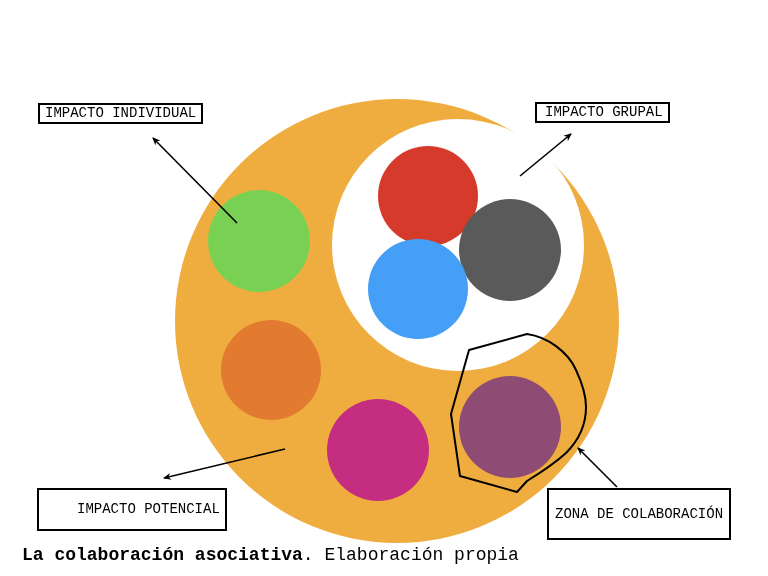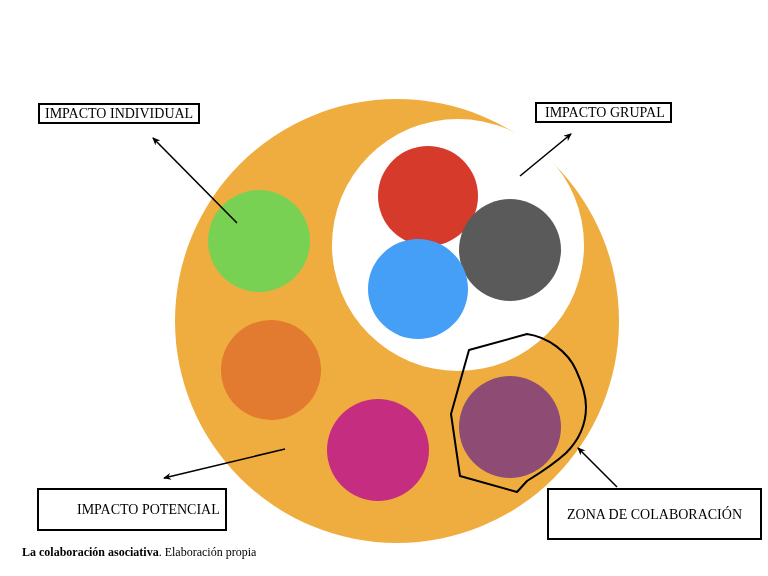--- a/index.html
+++ b/index.html
@@ -2,21 +2,21 @@
 <html><head>
 <meta charset="utf-8">
 <style>
   html, body { margin: 0; padding: 0; background: #ffffff; }
   .page {
     position: relative;
     width: 768px;
     height: 576px;
     background: #ffffff;
     overflow: hidden;
-    font-family: Liberation Serif, serif;
+    font-family: Liberation Mono, monospace;
   }
   .circle { position: absolute; border-radius: 50%; }
 
   
   .outer-circle  { left: 175px; top:  99px; width: 444px; height: 444px; }
   .white-core    { left: 332px; top: 119px; width: 252px; height: 252px; background: #ffffff; }
 
   
   .c-green   { left: 208px; top: 190px; width: 102px; height: 102px; }
   .c-red     { left: 378px; top: 146px; width: 100px; height: 100px; }
@@ -44,28 +44,28 @@
     line-height: 17px;
     padding: 1px 5px;
     white-space: nowrap;
     display: flex;
     flex-direction: column;
     justify-content: center;
   }
   .lb-individual { left: 38px;  top: 103px; height: 21px; }
   .lb-grupal     { left: 535px; top: 102px; height: 21px; padding-left: 8px; }
   .lb-potencial  { left: 37px;  top: 488px; height: 43px; padding-left: 38px; }
-  .lb-zona       { left: 547px; top: 488px; height: 52px; line-height: 23px; padding: 1px 18px; }
+  .lb-zona       { left: 547px; top: 488px; height: 52px; line-height: 23px; padding: 1px 6px; }
 
   
   .caption {
     position: absolute;
     left: 22px;
     top: 545px;
-    font-size: 12px;
+    font-size: 18px;
     color: #000;
     white-space: nowrap;
   }
   .caption .bold { font-weight: bold; }
 </style>
 </head>
 <body>
 
 <div class="page">
 

